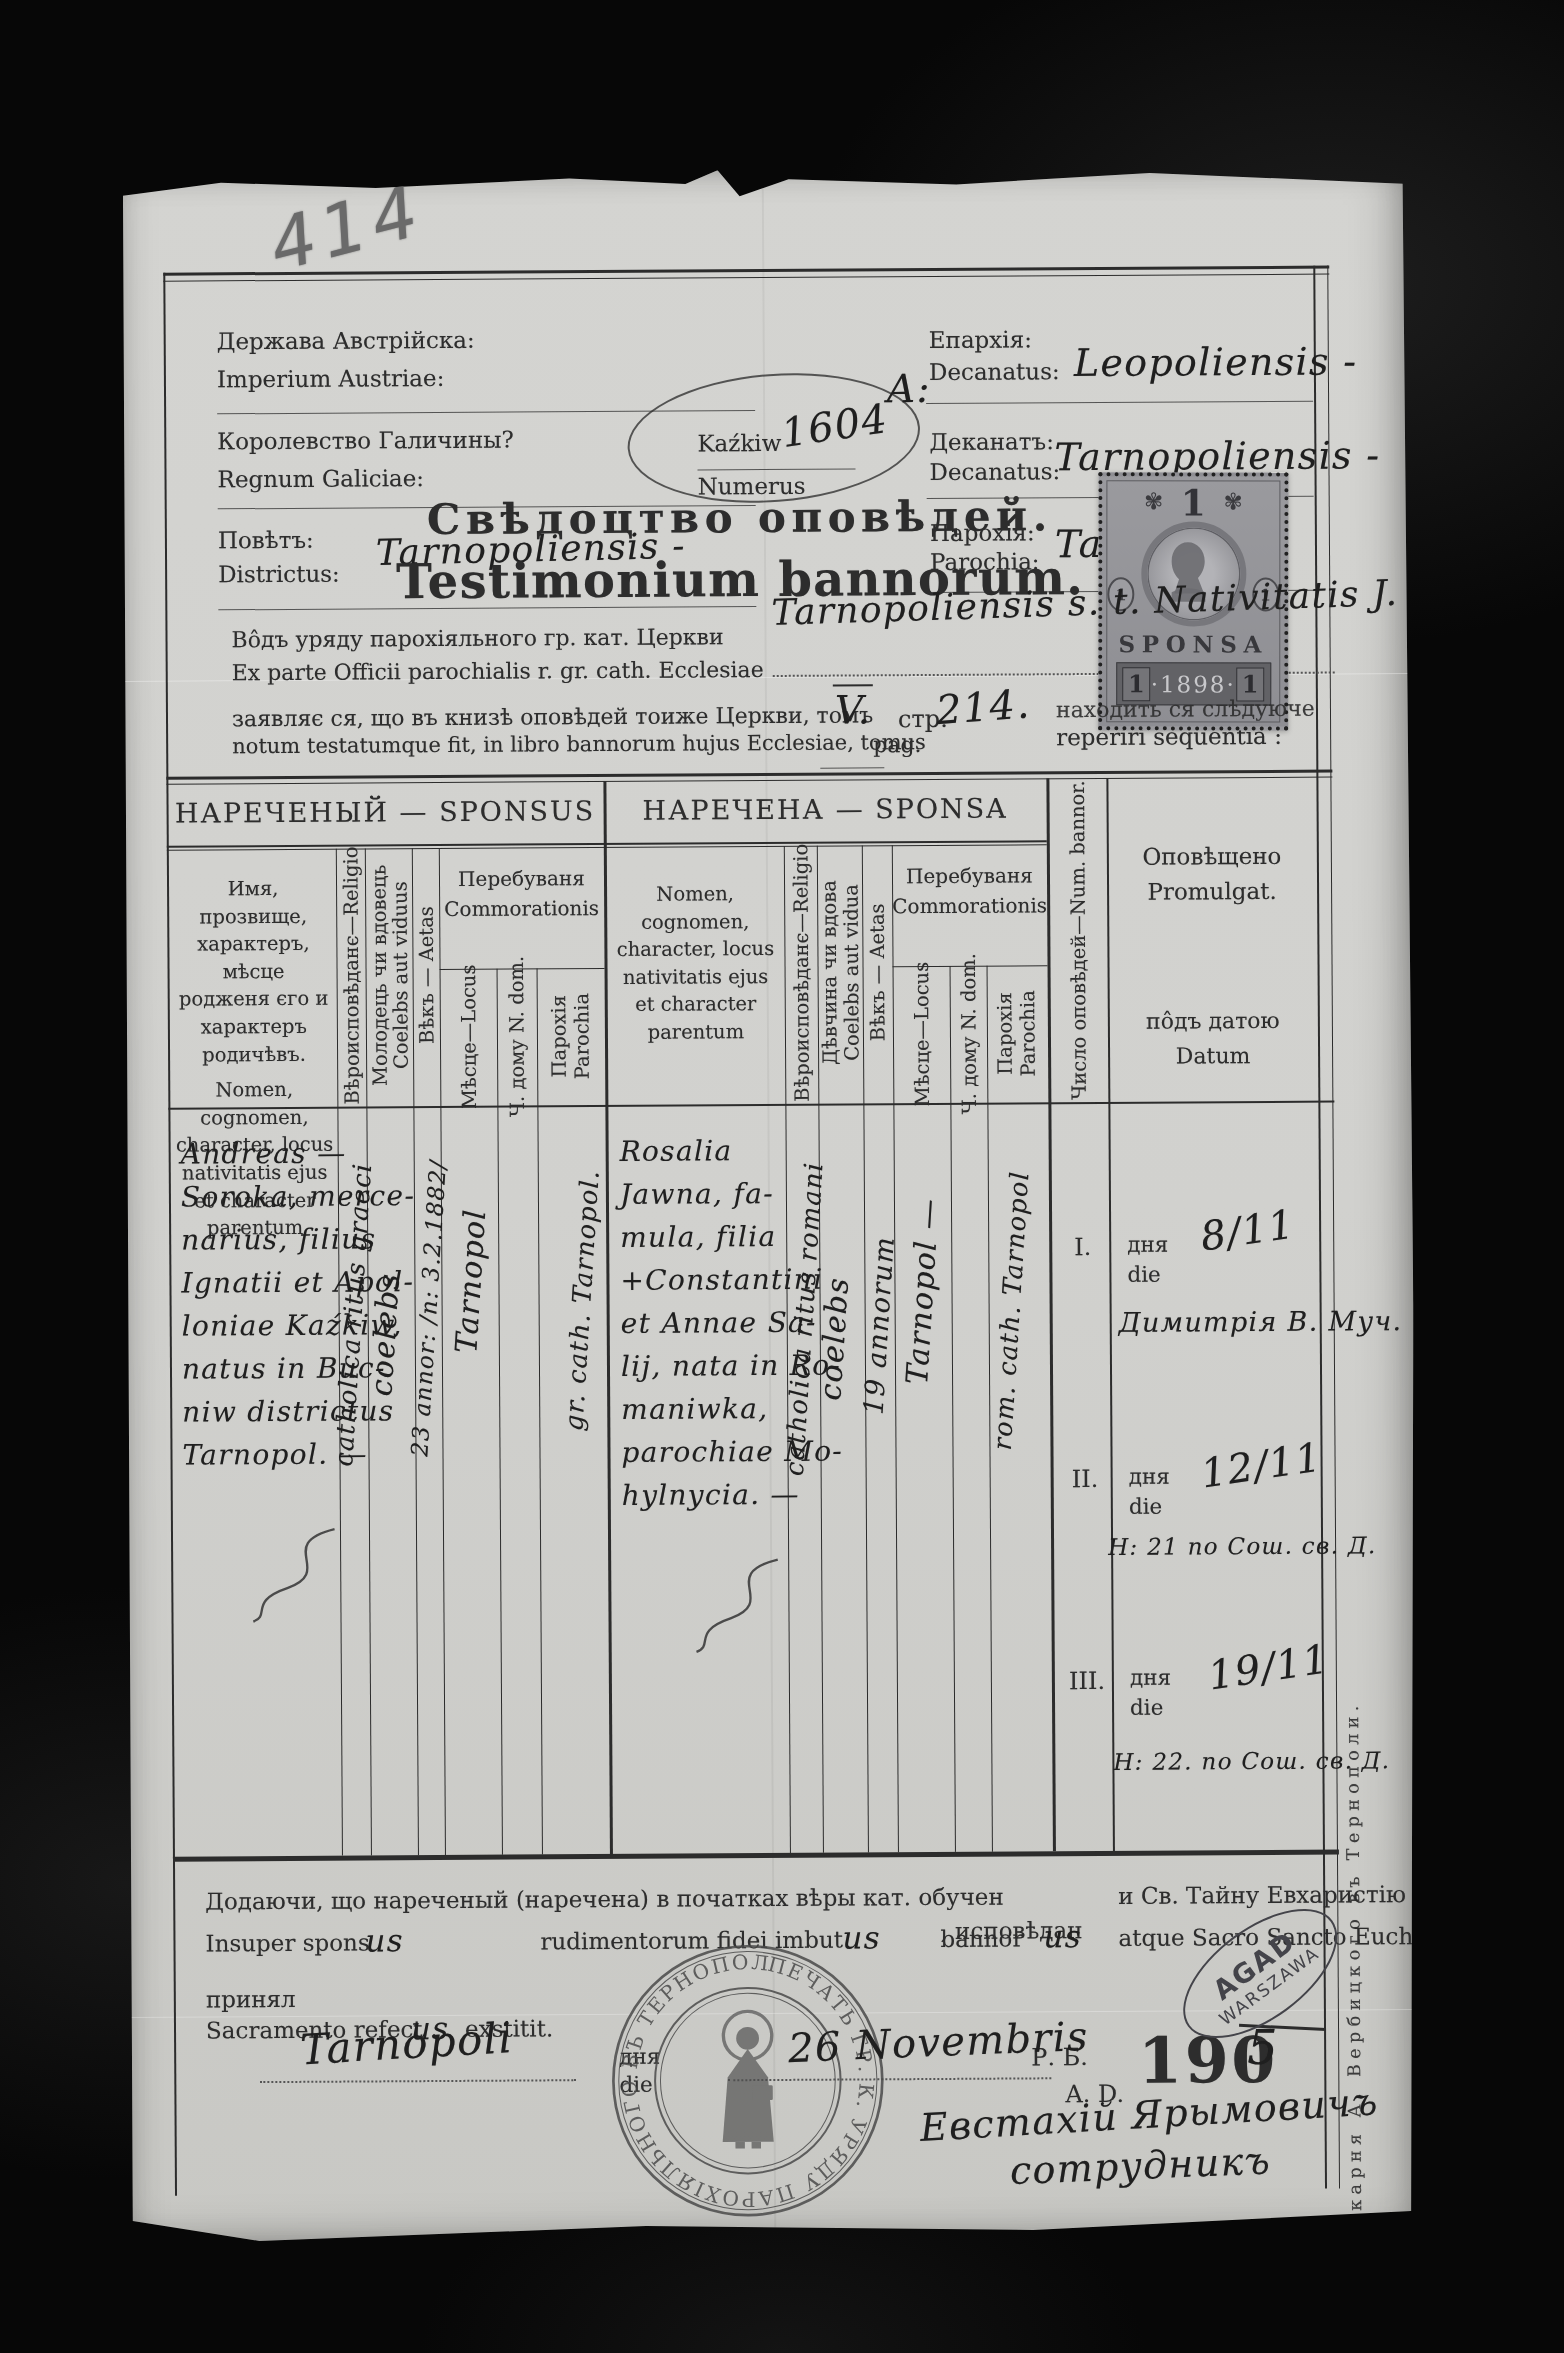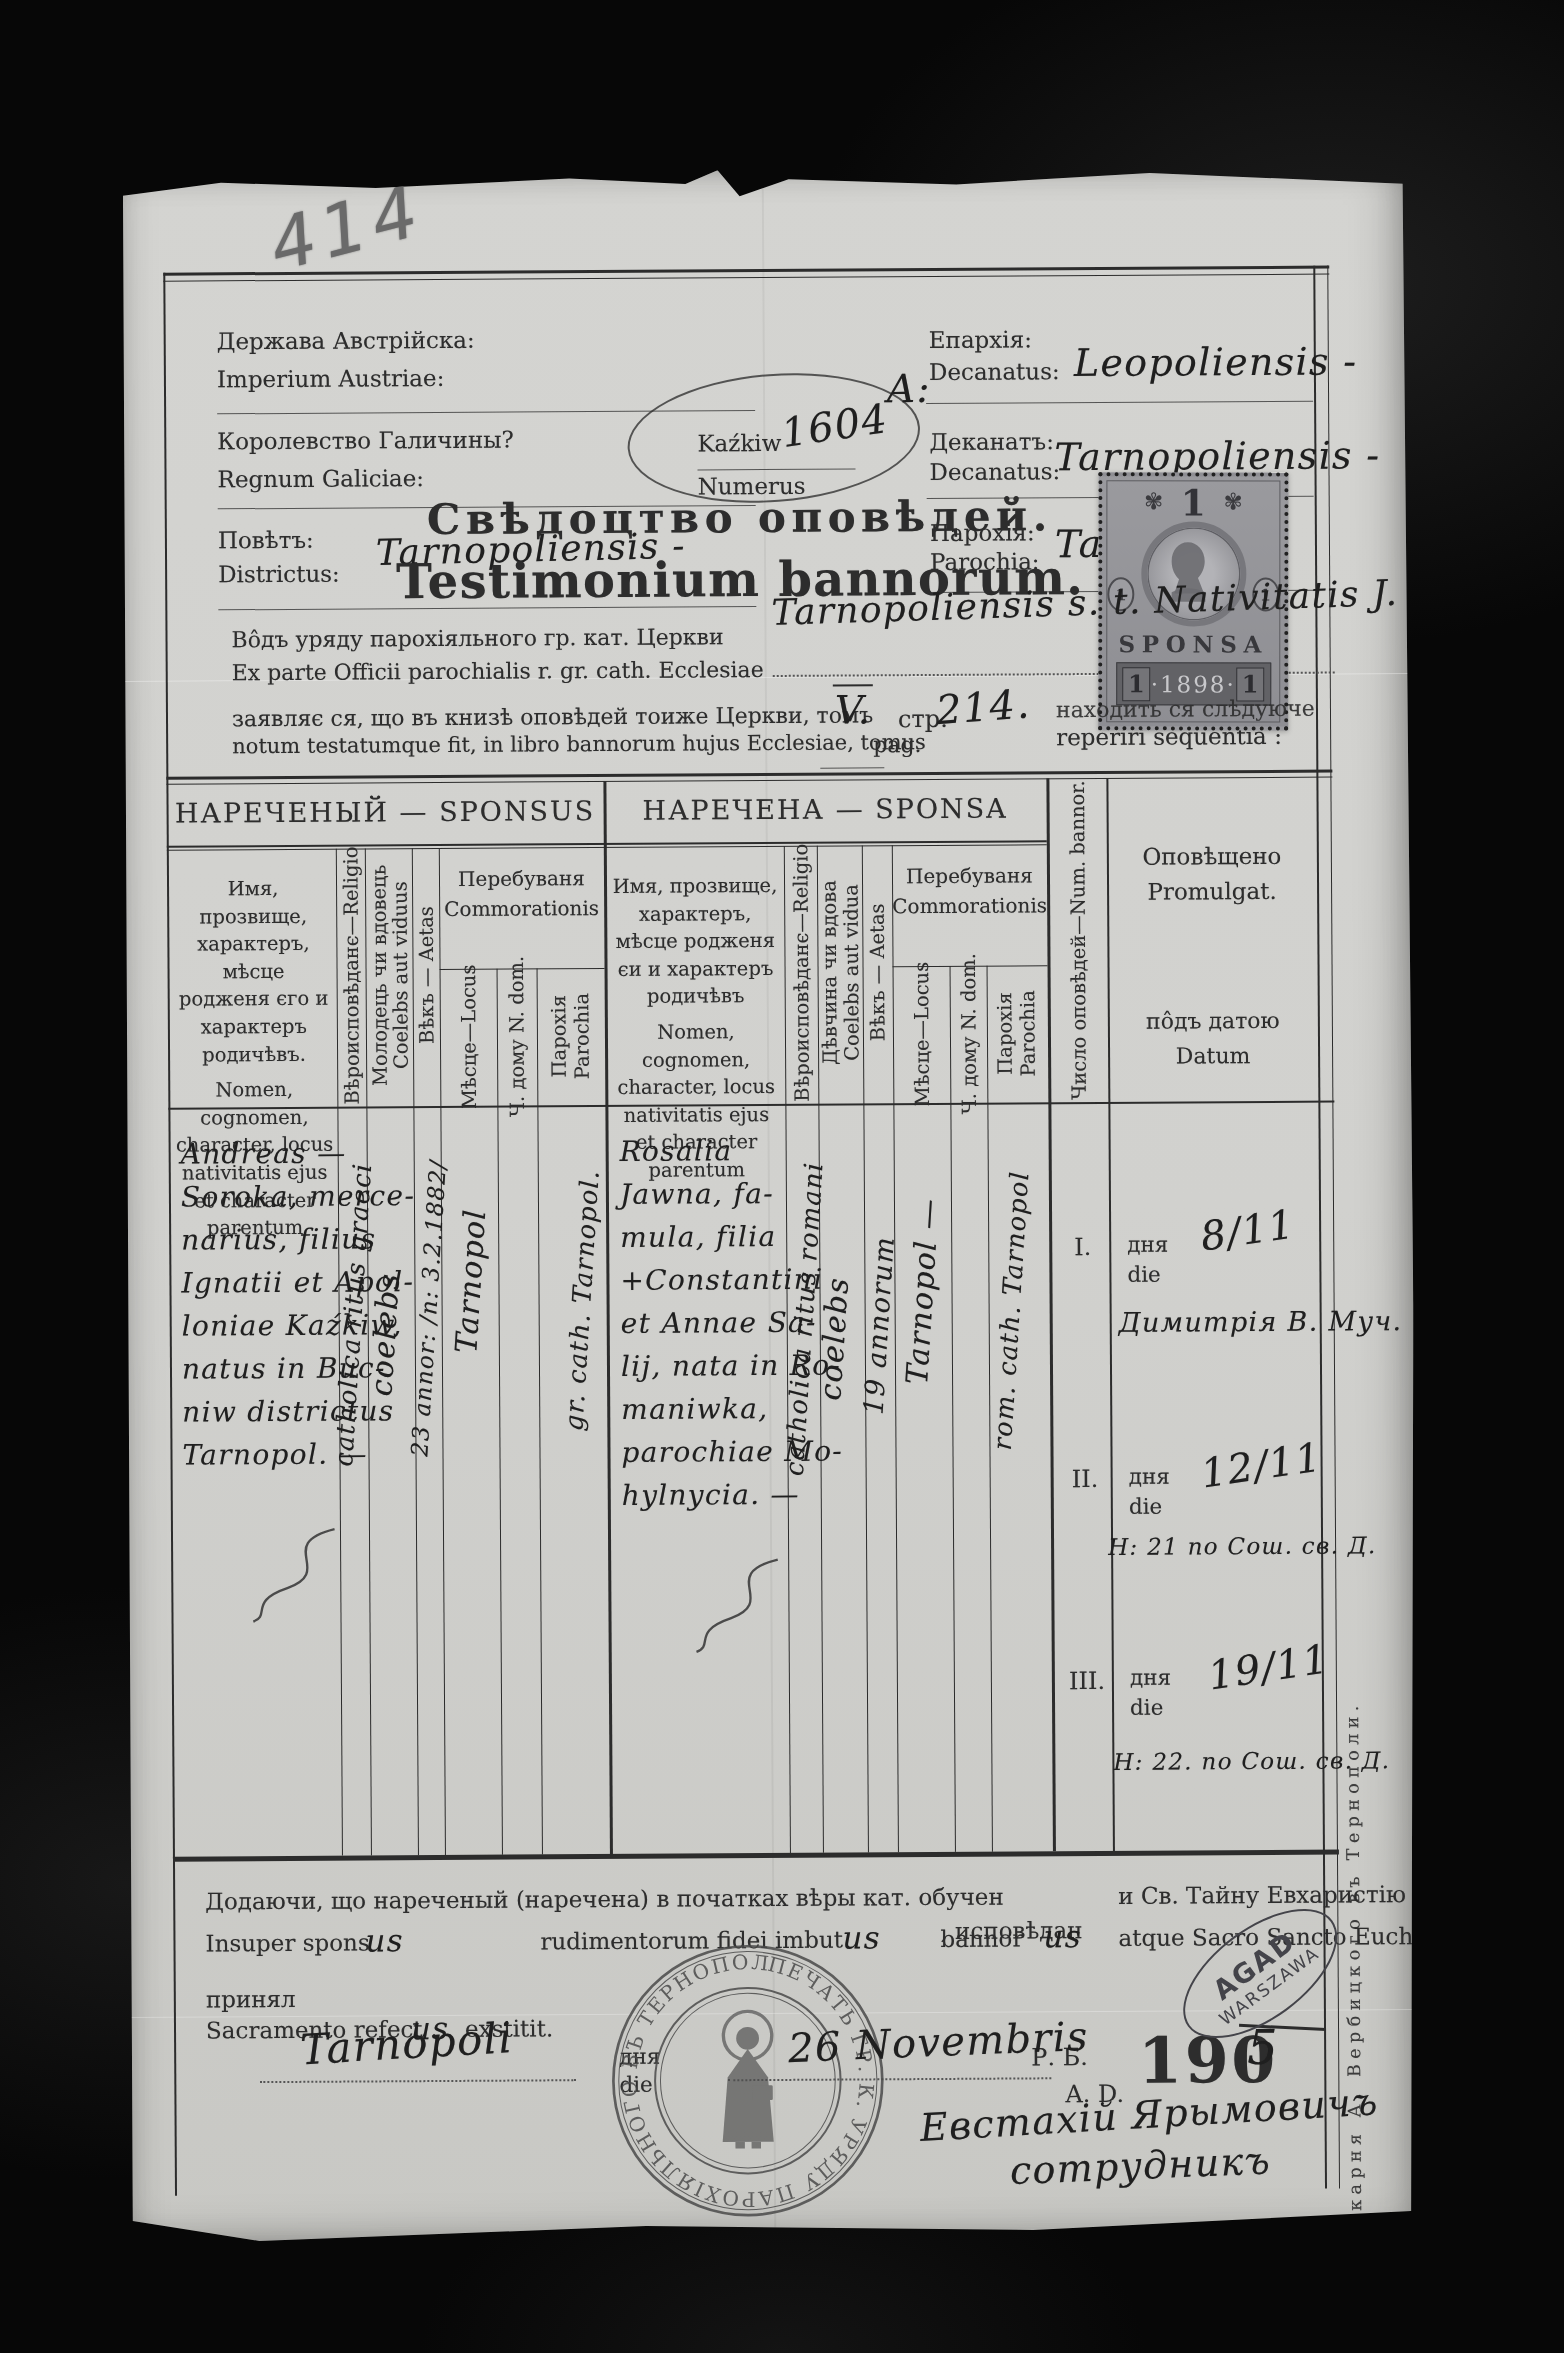--- a/index.html
+++ b/index.html
@@ -199,21 +199,20 @@
   <div class="rule" style="left:985px;top:611px;width:2px;height:1073px;"></div>
 
   <div class="blk center" style="left:45px;top:625px;width:437px;font-size:27px;letter-spacing:2px;">НАРЕЧЕНЫЙ — SPONSUS</div>
   <div class="blk center" style="left:482px;top:625px;width:443px;font-size:27px;letter-spacing:2px;">НАРЕЧЕНА — SPONSA</div>
 
   <div class="blk center" style="left:52px;top:703px;width:158px;font-size:19.5px;line-height:27.6px;">
     <div>Имя, прозвище, характеръ, мѣсце родженя єго и характеръ родичѣвъ.</div>
     <div style="margin-top:8px;">Nomen, cognomen, character, locus nativitatis ejus et character parentum</div>
   </div>
   <div class="blk center" style="left:489px;top:703px;width:168px;font-size:19.5px;line-height:27.6px;">
-    <div>Имя, прозвище, характеръ, мѣсце родженя єи и характеръ родичѣвъ</div>
     <div style="margin-top:8px;">Nomen, cognomen, character, locus nativitatis ejus et character parentum</div>
   </div>
 
   <div class="vt pr" style="left:229px;top:804px;font-size:19.5px;">Вѣроисповѣданє—Religio</div>
   <div class="vt pr" style="left:257px;top:804px;font-size:19.5px;">Молодець чи вдовець</div>
   <div class="vt pr" style="left:278px;top:804px;font-size:19.5px;">Coelebs aut viduus</div>
   <div class="vt pr" style="left:304px;top:804px;font-size:19.5px;">Вѣкъ — Aetas</div>
   <div class="blk center" style="left:317px;top:693px;width:165px;font-size:20px;line-height:30px;">
     <div>Перебуваня</div>
     <div>Commorationis</div>

